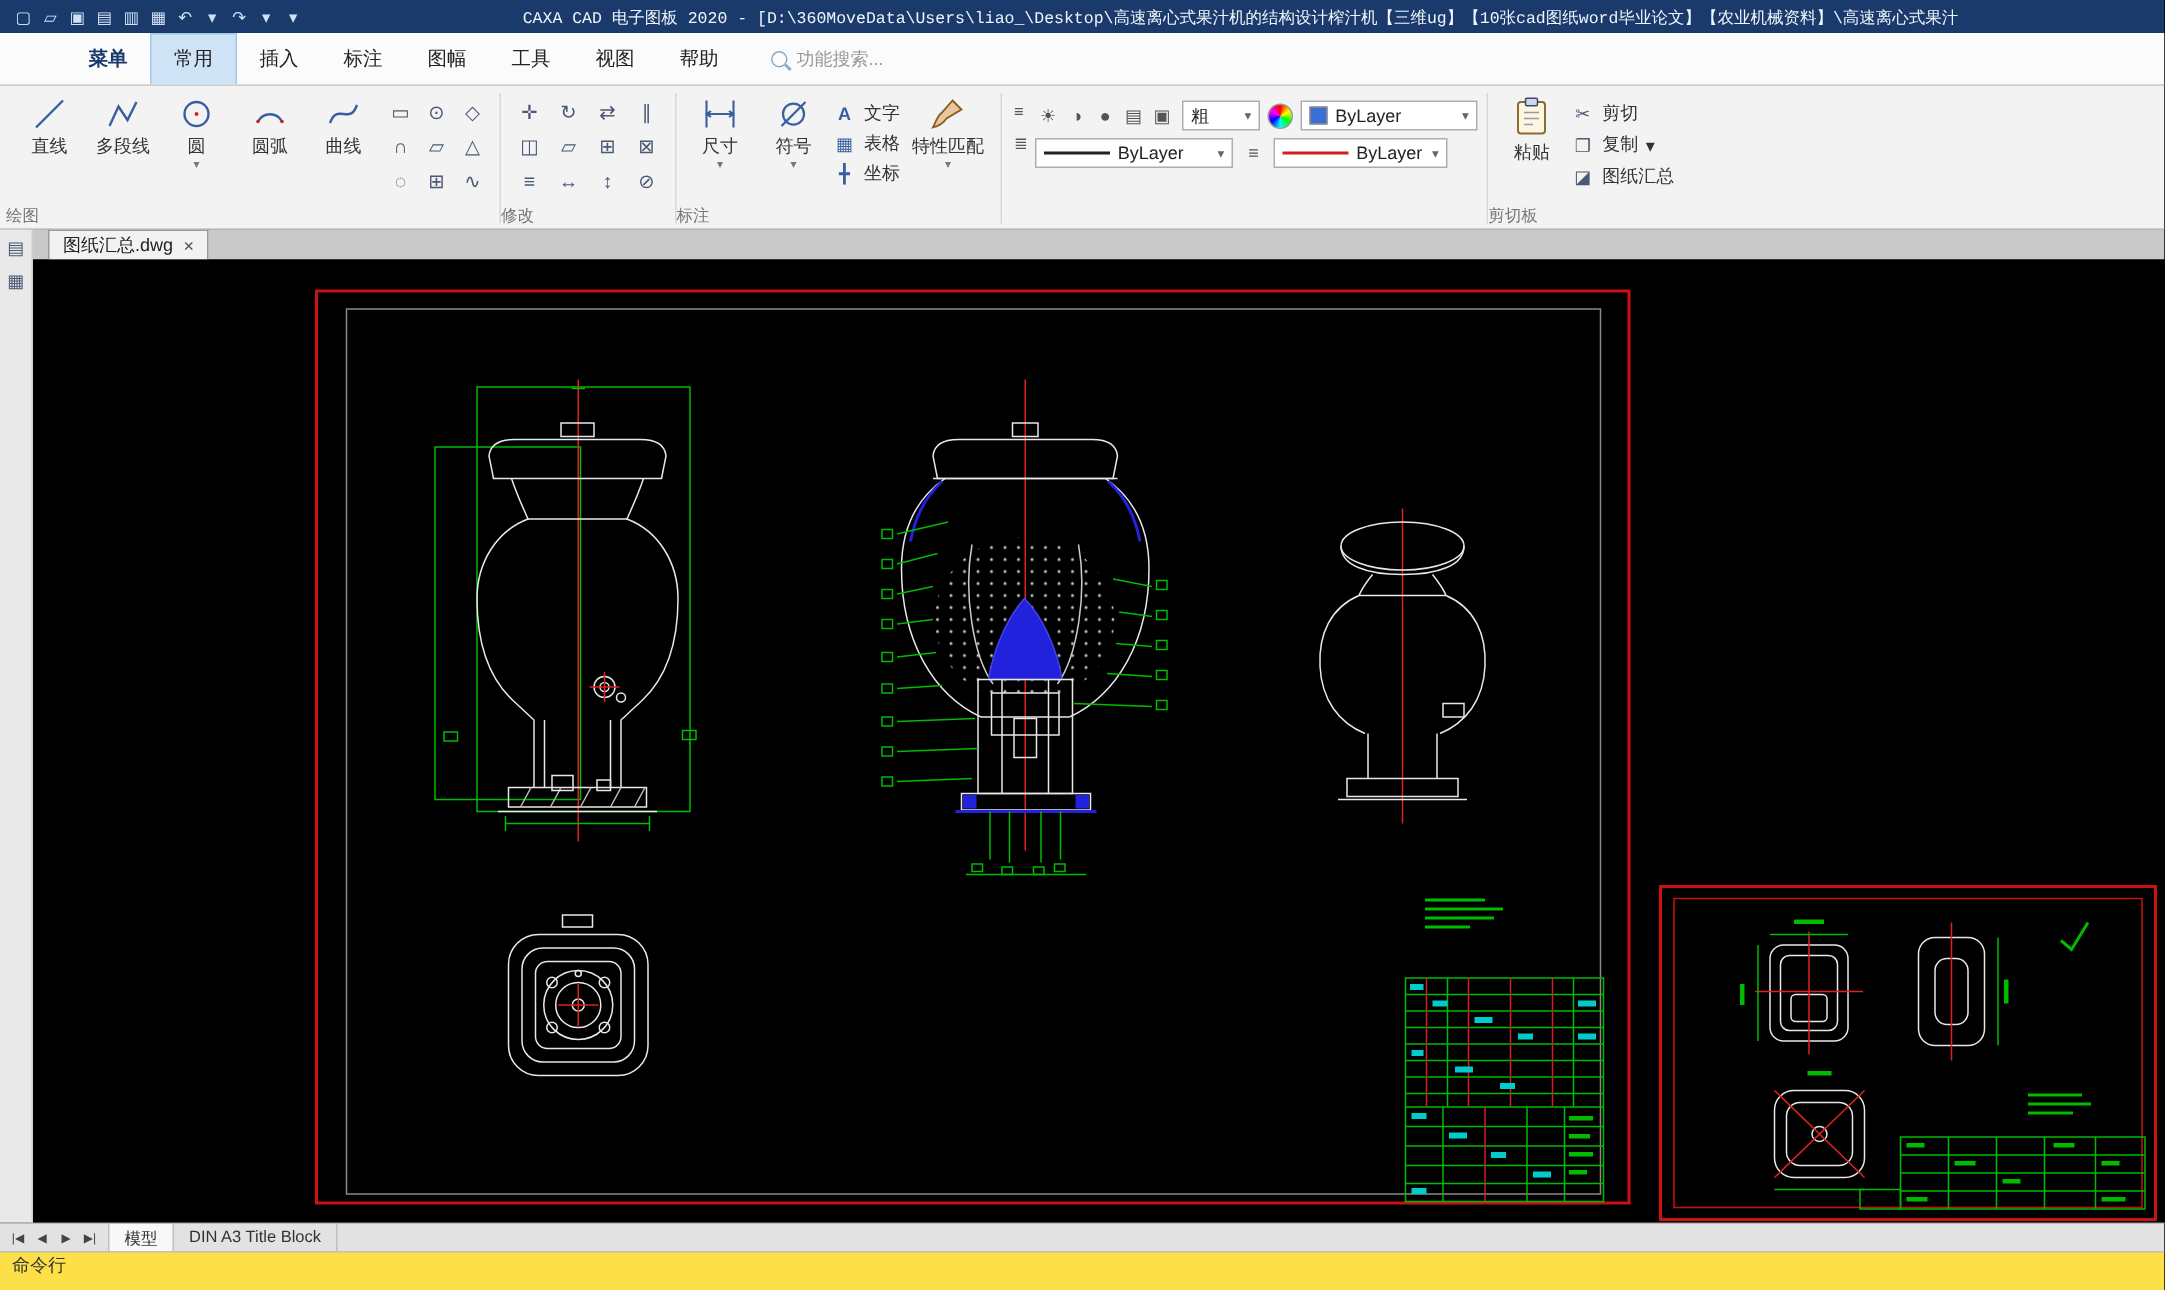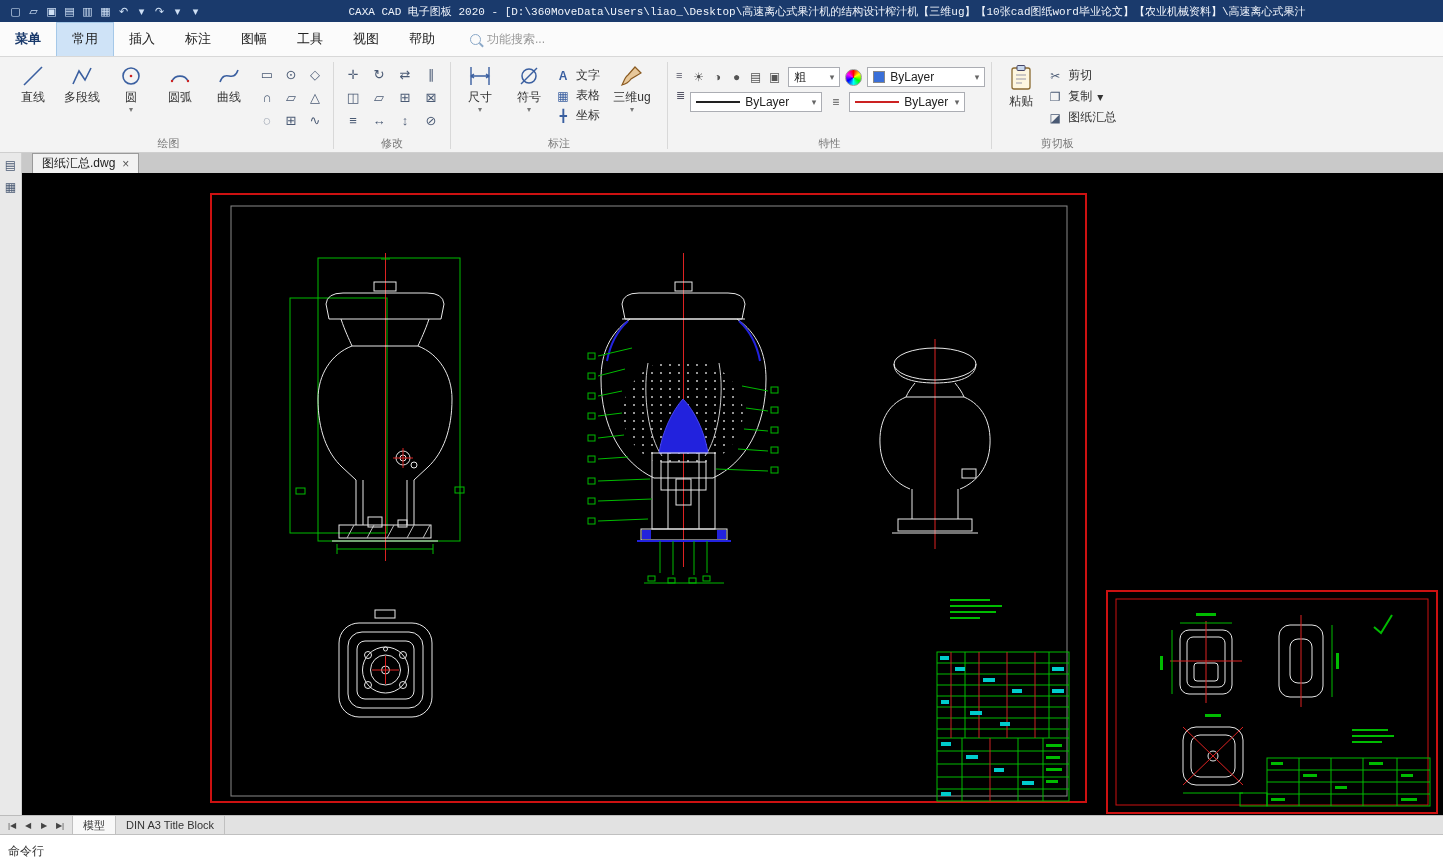--- a/index.html
+++ b/index.html
@@ -7,34 +7,34 @@
        font-family:"Liberation Sans","DejaVu Sans",sans-serif;}
   .app{display:flex;flex-direction:column;width:1443px;height:860px;}
 
   
   .titlebar{flex:0 0 22px;background:#1a3a6c;display:flex;align-items:center;color:#e8eef8;}
   .qat{display:flex;gap:3px;padding:0 8px;align-items:center;}
   .qicon{width:15px;text-align:center;font-size:11px;color:#cfe0f5;cursor:default;}
   .title-text{flex:1;text-align:center;white-space:nowrap;overflow:hidden;font-size:11px;color:#f0f4fb;font-family:Liberation Mono, monospace;}
 
   
-  .menubar{flex:0 0 34px;background:#fbfbfb;border-bottom:1px solid #d8d8d8;display:flex;align-items:stretch;}
+  .menubar{flex:0 0 34px;background:#fbfbfb;border-bottom:1px solid #d8d8d8;display:flex;align-items:stretch;padding-left:44px;}
   .menu-tabs{display:flex;}
   .mtab{padding:0 15px;line-height:34px;font-size:13px;color:#222;cursor:default;white-space:nowrap;}
   .mtab.menu-root{color:#1a3a6c;font-weight:bold;}
   .mtab.active{background:#cfe3f7;border:1px solid #a5c8e8;border-bottom:none;line-height:32px;}
   .search-box{display:flex;align-items:center;gap:6px;margin-left:20px;color:#999;font-size:12px;}
   .mag{width:9px;height:9px;border:1.5px solid #8aa8c8;border-radius:50%;position:relative;display:inline-block;}
   .mag::after{content:"";position:absolute;width:5px;height:1.5px;background:#8aa8c8;transform:rotate(45deg);right:-4px;bottom:-2px;}
 
   
   .ribbon{flex:0 0 96px;background:#f3f3f3;border-bottom:1px solid #cfcfcf;display:flex;padding:2px 2px 0 4px;box-sizing:border-box;}
   .rgroup{display:flex;flex-direction:column;}
   .rbody{flex:1;display:flex;align-items:flex-start;padding:2px 6px;gap:3px;}
-  .rlabel{height:16px;text-align:center;font-size:11px;color:#777;}
+  .rlabel{height:16px;font-size:11px;color:#777;}
   .rsep{width:1px;background:#d8d8d8;margin:3px 0;flex:0 0 1px;}
   .bigtool{width:46px;display:flex;flex-direction:column;align-items:center;gap:1px;padding-top:3px;cursor:default;}
   .bigtool .tlabel{font-size:12px;color:#333;white-space:nowrap;}
   .bigtool .tarrow{font-size:8px;color:#777;line-height:6px;}
   .minigrid{display:grid;grid-template-columns:repeat(3,24px);grid-auto-rows:23px;align-content:start;margin-top:2px;}
   .minigrid.cols4{grid-template-columns:repeat(4,26px);}
   .gicon{display:flex;align-items:center;justify-content:center;font-size:13px;color:#4a5a74;cursor:default;}
   .smallcol{display:flex;flex-direction:column;gap:3px;padding-top:6px;}
   .srow{display:flex;align-items:center;gap:5px;font-size:12px;color:#333;cursor:default;}
   .sicon{width:16px;text-align:center;color:#3a5fa0;font-size:12px;font-weight:bold;}
@@ -67,21 +67,21 @@
   .dtab{height:19px;background:#f2f2f2;border:1px solid #9a9a9a;border-bottom:none;display:flex;align-items:center;gap:7px;padding:0 9px;font-size:12px;color:#222;cursor:default;}
   .dtab .close{color:#555;font-size:12px;cursor:pointer;}
   .canvas{flex:1;background:#000;position:relative;overflow:hidden;}
   .canvas svg{position:absolute;left:0;top:0;}
 
   
   .sheetbar{flex:0 0 18px;background:#e2e2e2;border-top:1px solid #bcbcbc;display:flex;align-items:center;font-size:11px;padding-left:4px;}
   .snav{min-width:16px;text-align:center;color:#444;font-size:8px;cursor:pointer;}
   .stab{padding:0 10px;height:100%;display:flex;align-items:center;color:#333;border-right:1px solid #c0c0c0;cursor:pointer;white-space:nowrap;}
   .stab.active{background:#f8f8f8;font-weight:normal;border-left:1px solid #c0c0c0;}
-  .cmdline{flex:0 0 25px;background:#ffffff;border-top:1px solid #c0c0c0;display:flex;align-items:flex-end;padding-left:8px;font-size:12px;color:#333;}
+  .cmdline{flex:0 0 25px;background:#fde047;border-top:1px solid #c0c0c0;display:flex;align-items:flex-start;padding-left:8px;font-size:12px;color:#333;}
 </style>
 </head>
 <body>
 
 <div class="app">
 
   <div class="titlebar">
     <div class="qat">
         <span class="qicon">▢</span>
         <span class="qicon">▱</span>
@@ -220,21 +220,21 @@
           </div>
           <div class="srow">
             <span class="sicon">╋</span>
             <span>坐标</span>
           </div>
         </div>
         <div class="bigtool" style="width:58px">
           <svg width="26" height="24" viewBox="0 0 26 24">
               <path d="M16,3 L22,9 L12,15 C10,18 7,20 3,21 C5,17 6,13 9,11 Z" fill="#e8c89a" stroke="#8a5a20" stroke-width="1.2"></path>
             </svg>
-          <span class="tlabel">三维ug</span>
+          <span class="tlabel">特性匹配</span>
           <span class="tarrow">▾</span>
         </div>
       </div>
       <div class="rlabel">标注</div>
     </div>
 
     <div class="rsep"></div>
 
     <div class="rgroup">
       <div class="rbody">
@@ -270,21 +270,20 @@
             </div>
             <span class="pic">≡</span>
             <div class="dd dd-color">
               <span class="lineSample red"></span>
               <span class="val">ByLayer</span>
               <span class="arrow">▾</span>
             </div>
           </div>
         </div>
       </div>
-      <div class="rlabel">特性</div>
     </div>
 
     <div class="rsep"></div>
 
     <div class="rgroup">
       <div class="rbody">
         <div class="bigtool">
           <svg width="26" height="28" viewBox="0 0 26 28">
               <rect x="4" y="4" width="18" height="21" rx="2" fill="#fdf6e0" stroke="#8a6a30" stroke-width="1.3"></rect>
               <rect x="9" y="1.5" width="8" height="5" rx="1" fill="#c8d8ee" stroke="#446" stroke-width="1"></rect>

